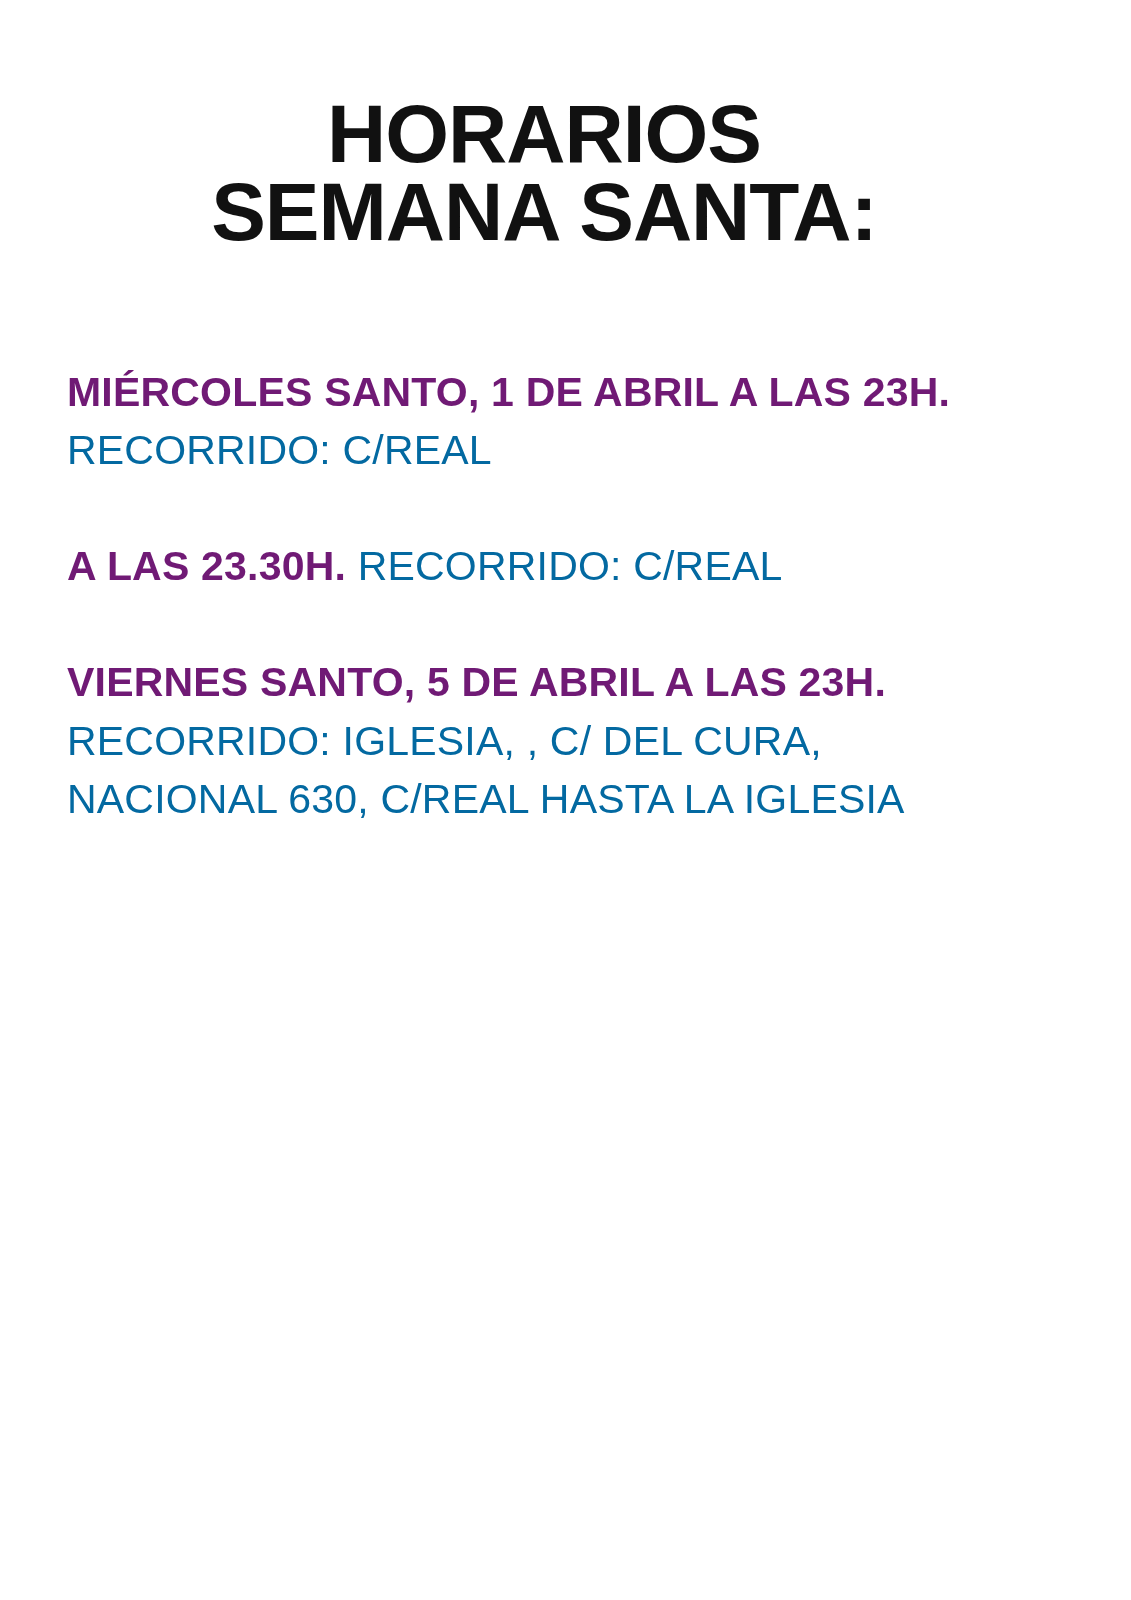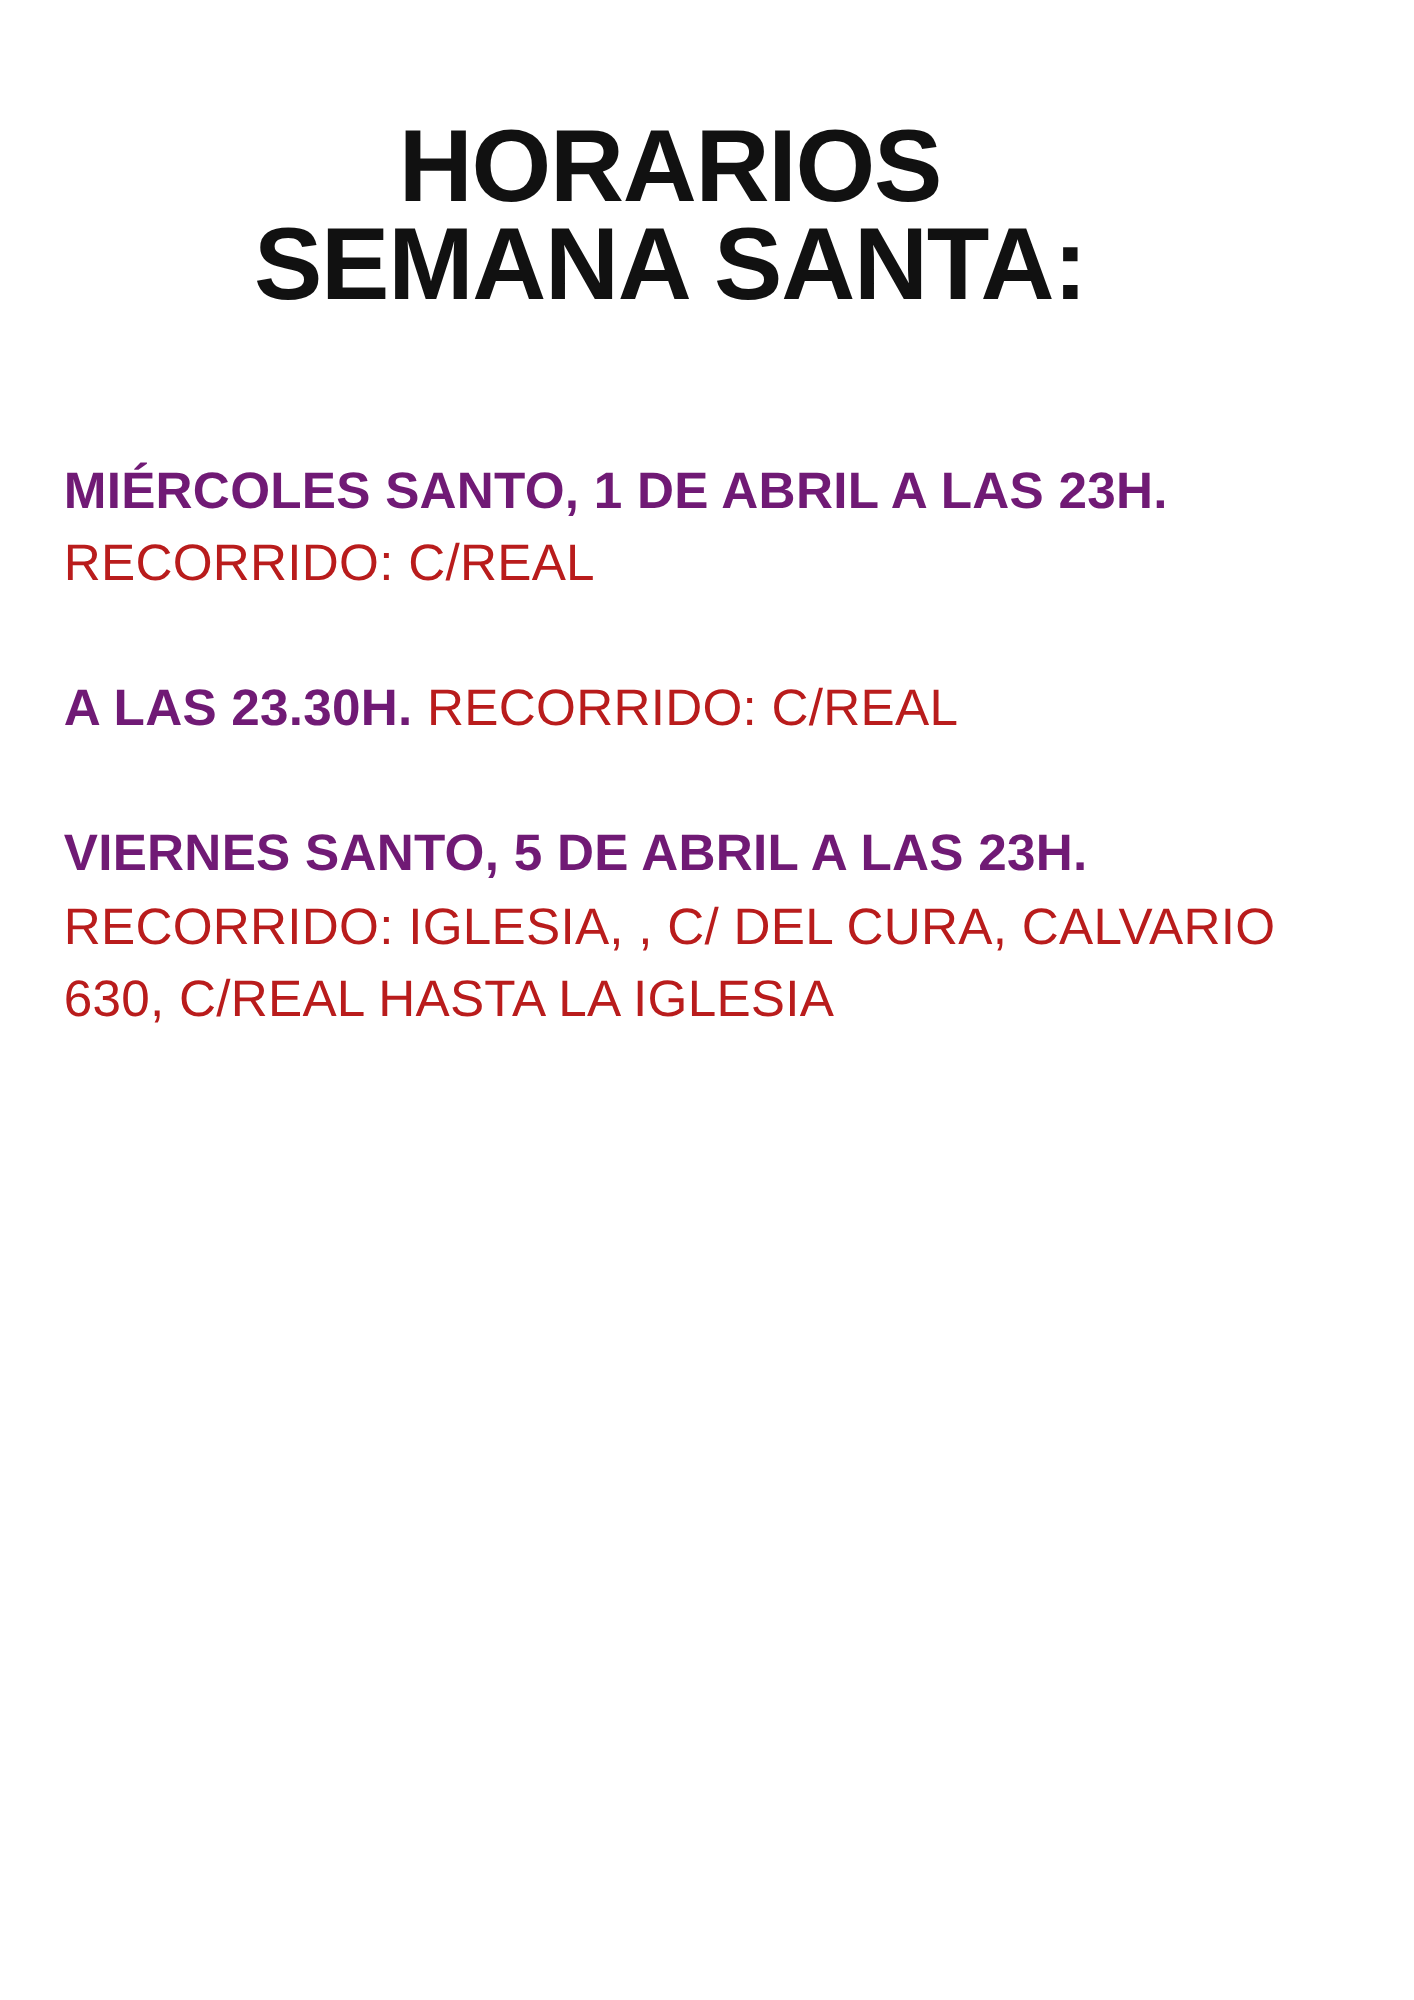--- a/index.html
+++ b/index.html
@@ -11,21 +11,21 @@
     width: 1131px;
     height: 1600px;
     font-family: "Liberation Sans", sans-serif;
     color: #1a1a1a;
     -webkit-font-smoothing: antialiased;
   }
   .page {
     width: 1131px;
     height: 1540px;
     box-sizing: border-box;
-    padding: 95px 100px 0 51px;
+    padding: 95px 100px 0 67px;
     position: relative;
     overflow: hidden;
   }
   .title {
     font-size: 82px;
     font-weight: bold;
     letter-spacing: -1px;
     line-height: 0.95;
     text-align: center;
     color: #111111;
@@ -54,21 +54,21 @@
   }
   .para + .para {
     margin-top: 16px;
   }
   .lead {
     font-weight: bold;
     color: #701a75;
   }
   .rest {
     font-weight: normal;
-    color: #b91c1c;
+    color: #0369a1;
   }
 </style>
 </head>
 <body>
 
 <div class="page">
 
   <h1 class="title">
     <span class="title-line">HORARIOS</span>
     <span class="title-line">SEMANA SANTA:</span>
@@ -78,18 +78,18 @@
 
     <div class="entry">
       <p class="para"><span class="lead">MIÉRCOLES SANTO, 1 DE ABRIL A LAS 23H.</span><span class="rest"> RECORRIDO: C/REAL</span></p>
     </div>
 
     <div class="entry">
       <p class="para"><span class="lead">A LAS 23.30H.</span><span class="rest"> RECORRIDO: C/REAL</span></p>
     </div>
 
     <div class="entry">
-      <p class="para"><span class="lead">VIERNES SANTO, 5 DE ABRIL A LAS 23H.</span><span class="rest"> RECORRIDO: IGLESIA, , C/ DEL CURA, CALVARIO 630, C/REAL HASTA LA IGLESIA</span></p>
+      <p class="para"><span class="lead">VIERNES SANTO, 5 DE ABRIL A LAS 23H.</span><span class="rest"> RECORRIDO: IGLESIA, , C/ DEL CURA, NACIONAL 630, C/REAL HASTA LA IGLESIA</span></p>
     </div>
 
 
   </div>
 </div>
 
 </body></html>

